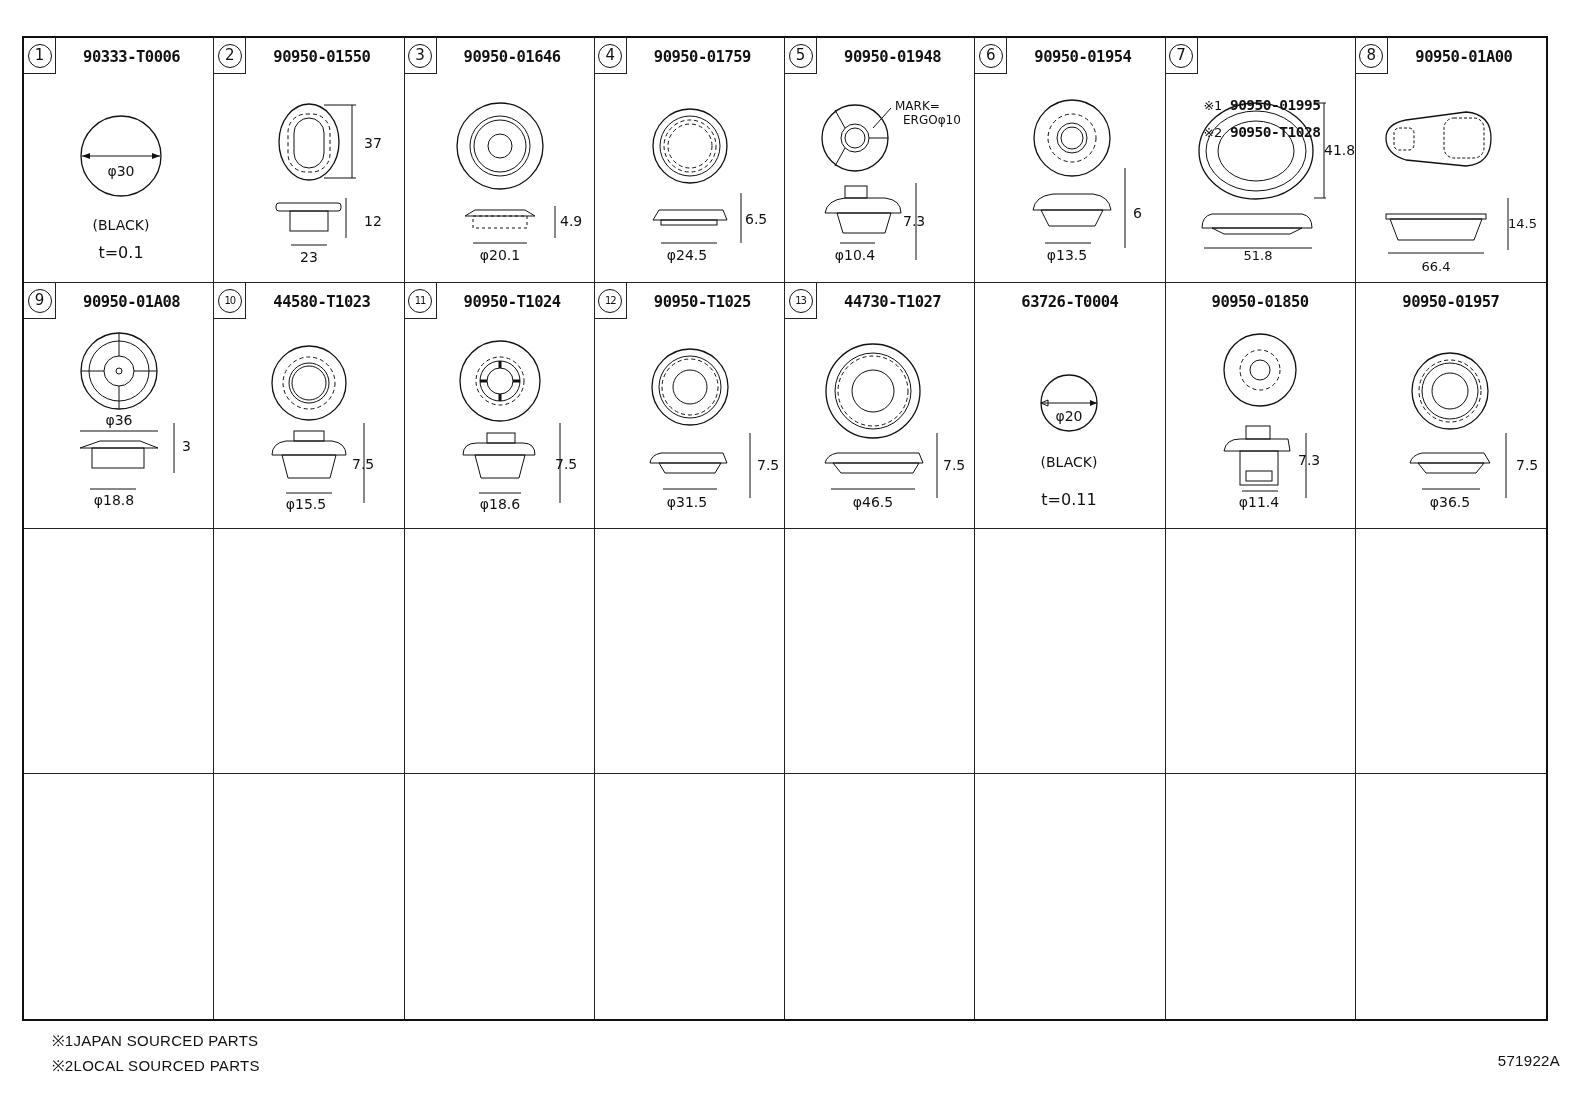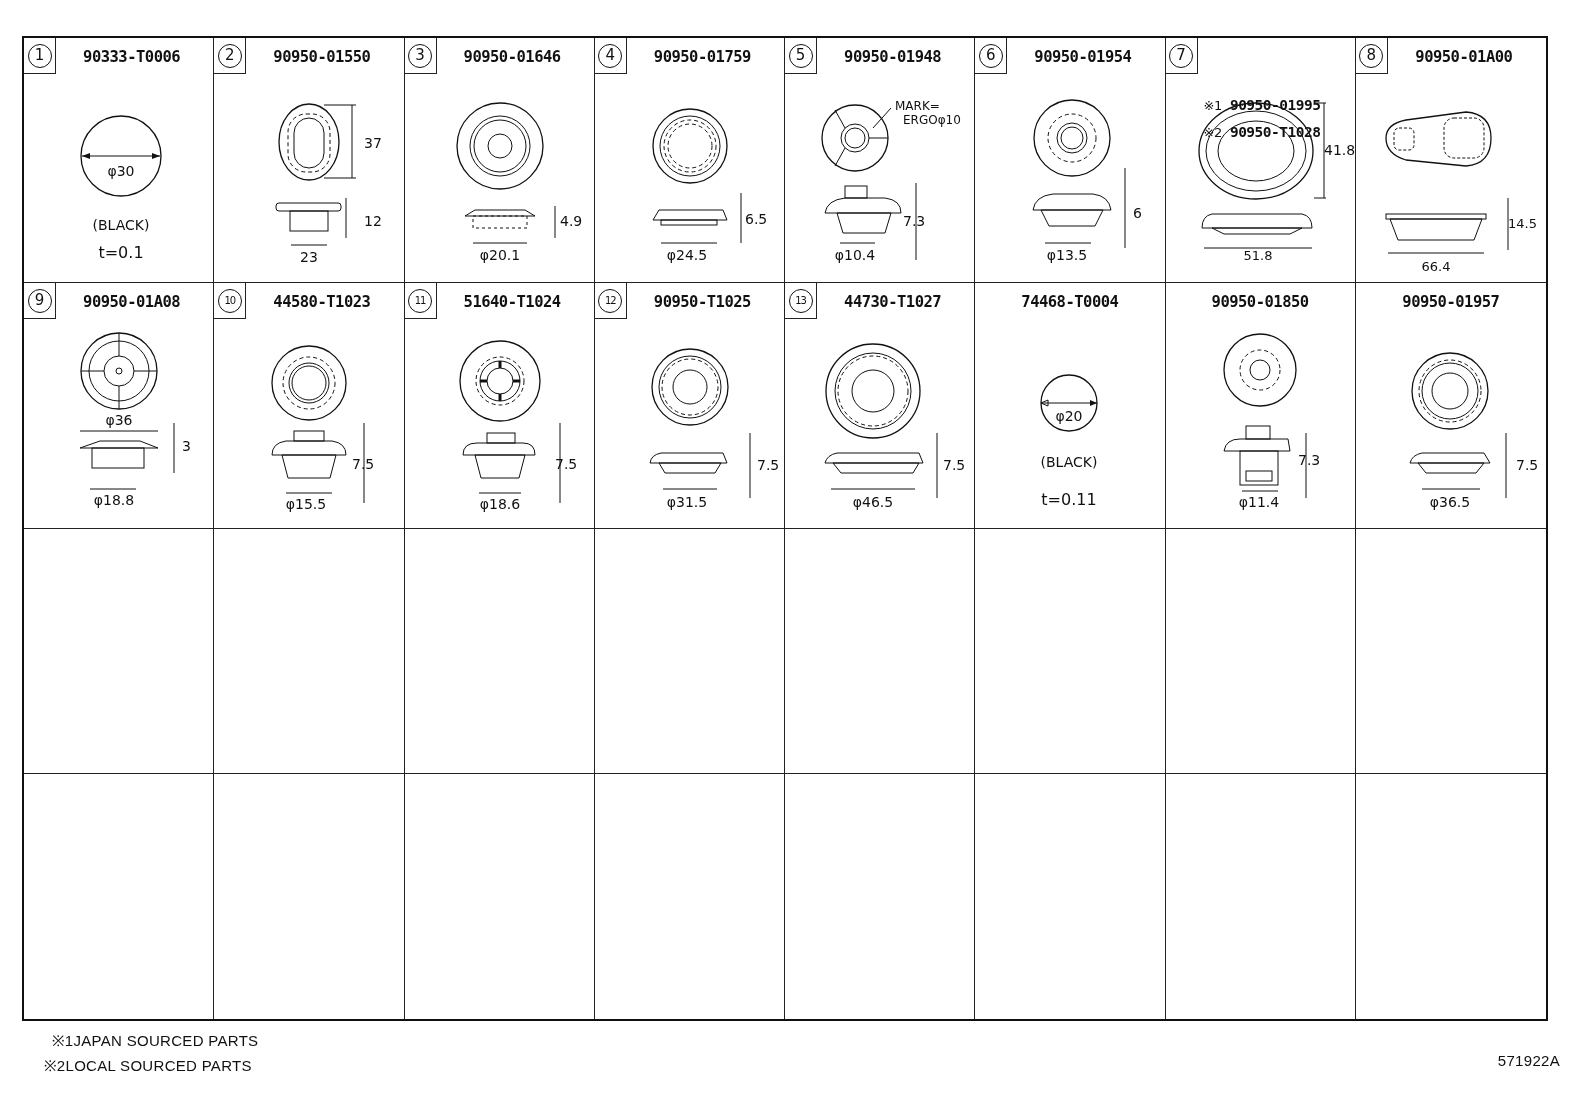--- a/index.html
+++ b/index.html
@@ -234,21 +234,21 @@
       <text x="138" y="186">7.5</text>
       <line x1="72" y1="210" x2="118" y2="210" stroke="#111"></line>
       <text x="92" y="226" text-anchor="middle">φ15.5</text>
     </svg>
   </div>
 
   <div class="cell">
     <div class="badge">
         <span class="two">11</span>
       </div>
-    <div class="pn">51640-T1024</div>
+    <div class="pn">90950-T1024</div>
     <svg class="draw">
       <circle cx="95" cy="98" r="40" fill="none" stroke="#111" stroke-width="1.3"></circle>
       <circle cx="95" cy="98" r="24" fill="none" stroke="#111" stroke-dasharray="4,3"></circle>
       <circle cx="95" cy="98" r="20" fill="none" stroke="#111"></circle>
       <circle cx="95" cy="98" r="13" fill="none" stroke="#111"></circle>
       <line x1="95" y1="78" x2="95" y2="85" stroke="#111" stroke-width="3"></line>
         <line x1="95" y1="111" x2="95" y2="118" stroke="#111" stroke-width="3"></line>
       <line x1="75" y1="98" x2="82" y2="98" stroke="#111" stroke-width="3"></line>
         <line x1="108" y1="98" x2="115" y2="98" stroke="#111" stroke-width="3"></line>
       <path d="M58,172 Q58,160 72,160 L118,160 Q130,160 130,172 Z" fill="none" stroke="#111"></path>
@@ -293,21 +293,21 @@
       <path d="M40,180 Q42,172 52,170 L134,170 L138,180 Z" fill="none" stroke="#111"></path>
       <polygon points="48,180 134,180 128,190 56,190" fill="none" stroke="#111"></polygon>
       <line x1="152" y1="150" x2="152" y2="215" stroke="#111"></line>
       <text x="158" y="187">7.5</text>
       <line x1="46" y1="206" x2="130" y2="206" stroke="#111"></line>
       <text x="88" y="224" text-anchor="middle">φ46.5</text>
     </svg>
   </div>
 
   <div class="cell">
-    <div class="pn nobadge">74468-T0004</div>
+    <div class="pn nobadge">63726-T0004</div>
     <svg class="draw">
       <circle cx="94" cy="120" r="28" fill="none" stroke="#111" stroke-width="1.3"></circle>
       <line x1="66" y1="120" x2="122" y2="120" stroke="#111"></line>
       <polygon points="66,120 73,117 73,123" fill="none" stroke="#111"></polygon>
         <polygon points="122,120 115,117 115,123" fill="#111"></polygon>
       <text x="94" y="138" text-anchor="middle">φ20</text>
       <text x="94" y="184" text-anchor="middle">(BLACK)</text>
       <text x="94" y="222" text-anchor="middle" style="font-size:16px">t=0.11</text>
     </svg>
   </div>
@@ -359,16 +359,16 @@
   <div class="cell lastrow"></div>
   <div class="cell lastrow"></div>
   <div class="cell lastrow"></div>
   <div class="cell lastrow"></div>
   <div class="cell lastrow"></div>
 </div>
 
 <div class="foot" style="left:52px; top:1030px;">
   <span>※1</span><span>JAPAN SOURCED PARTS</span>
 </div>
-<div class="foot" style="left:44px; top:1055px;">
+<div class="foot" style="left:52px; top:1055px;">
   <span>※2</span><span>LOCAL SOURCED PARTS</span>
 </div>
 <div class="foot" style="right:32px; top:1052px;margin-left:26px;">571922A</div>
 
 </body></html>

